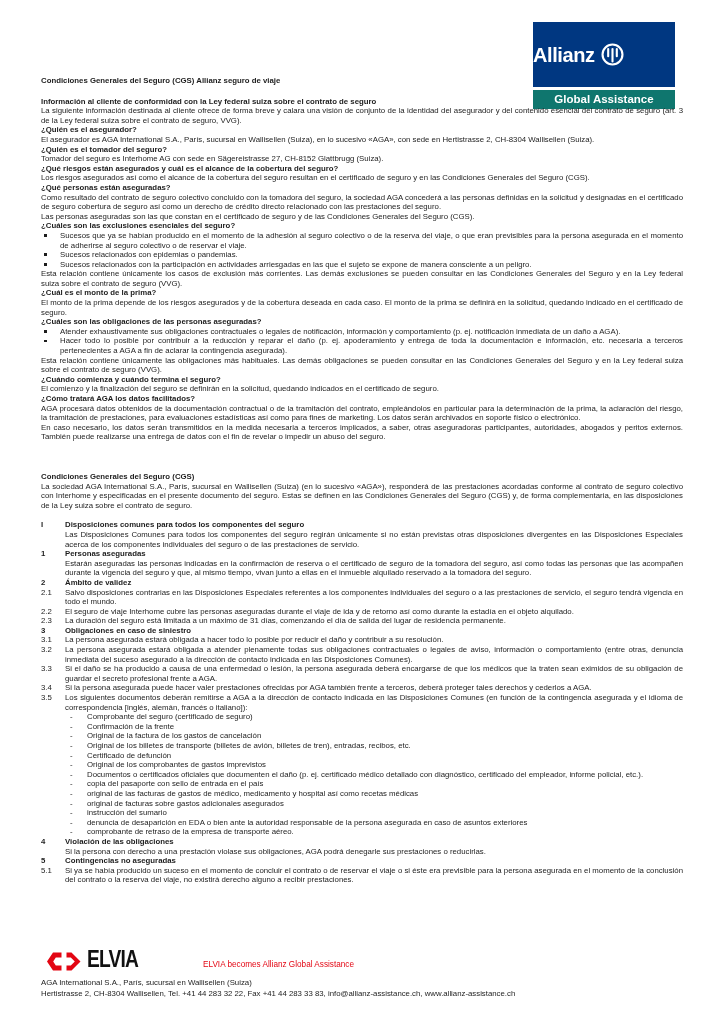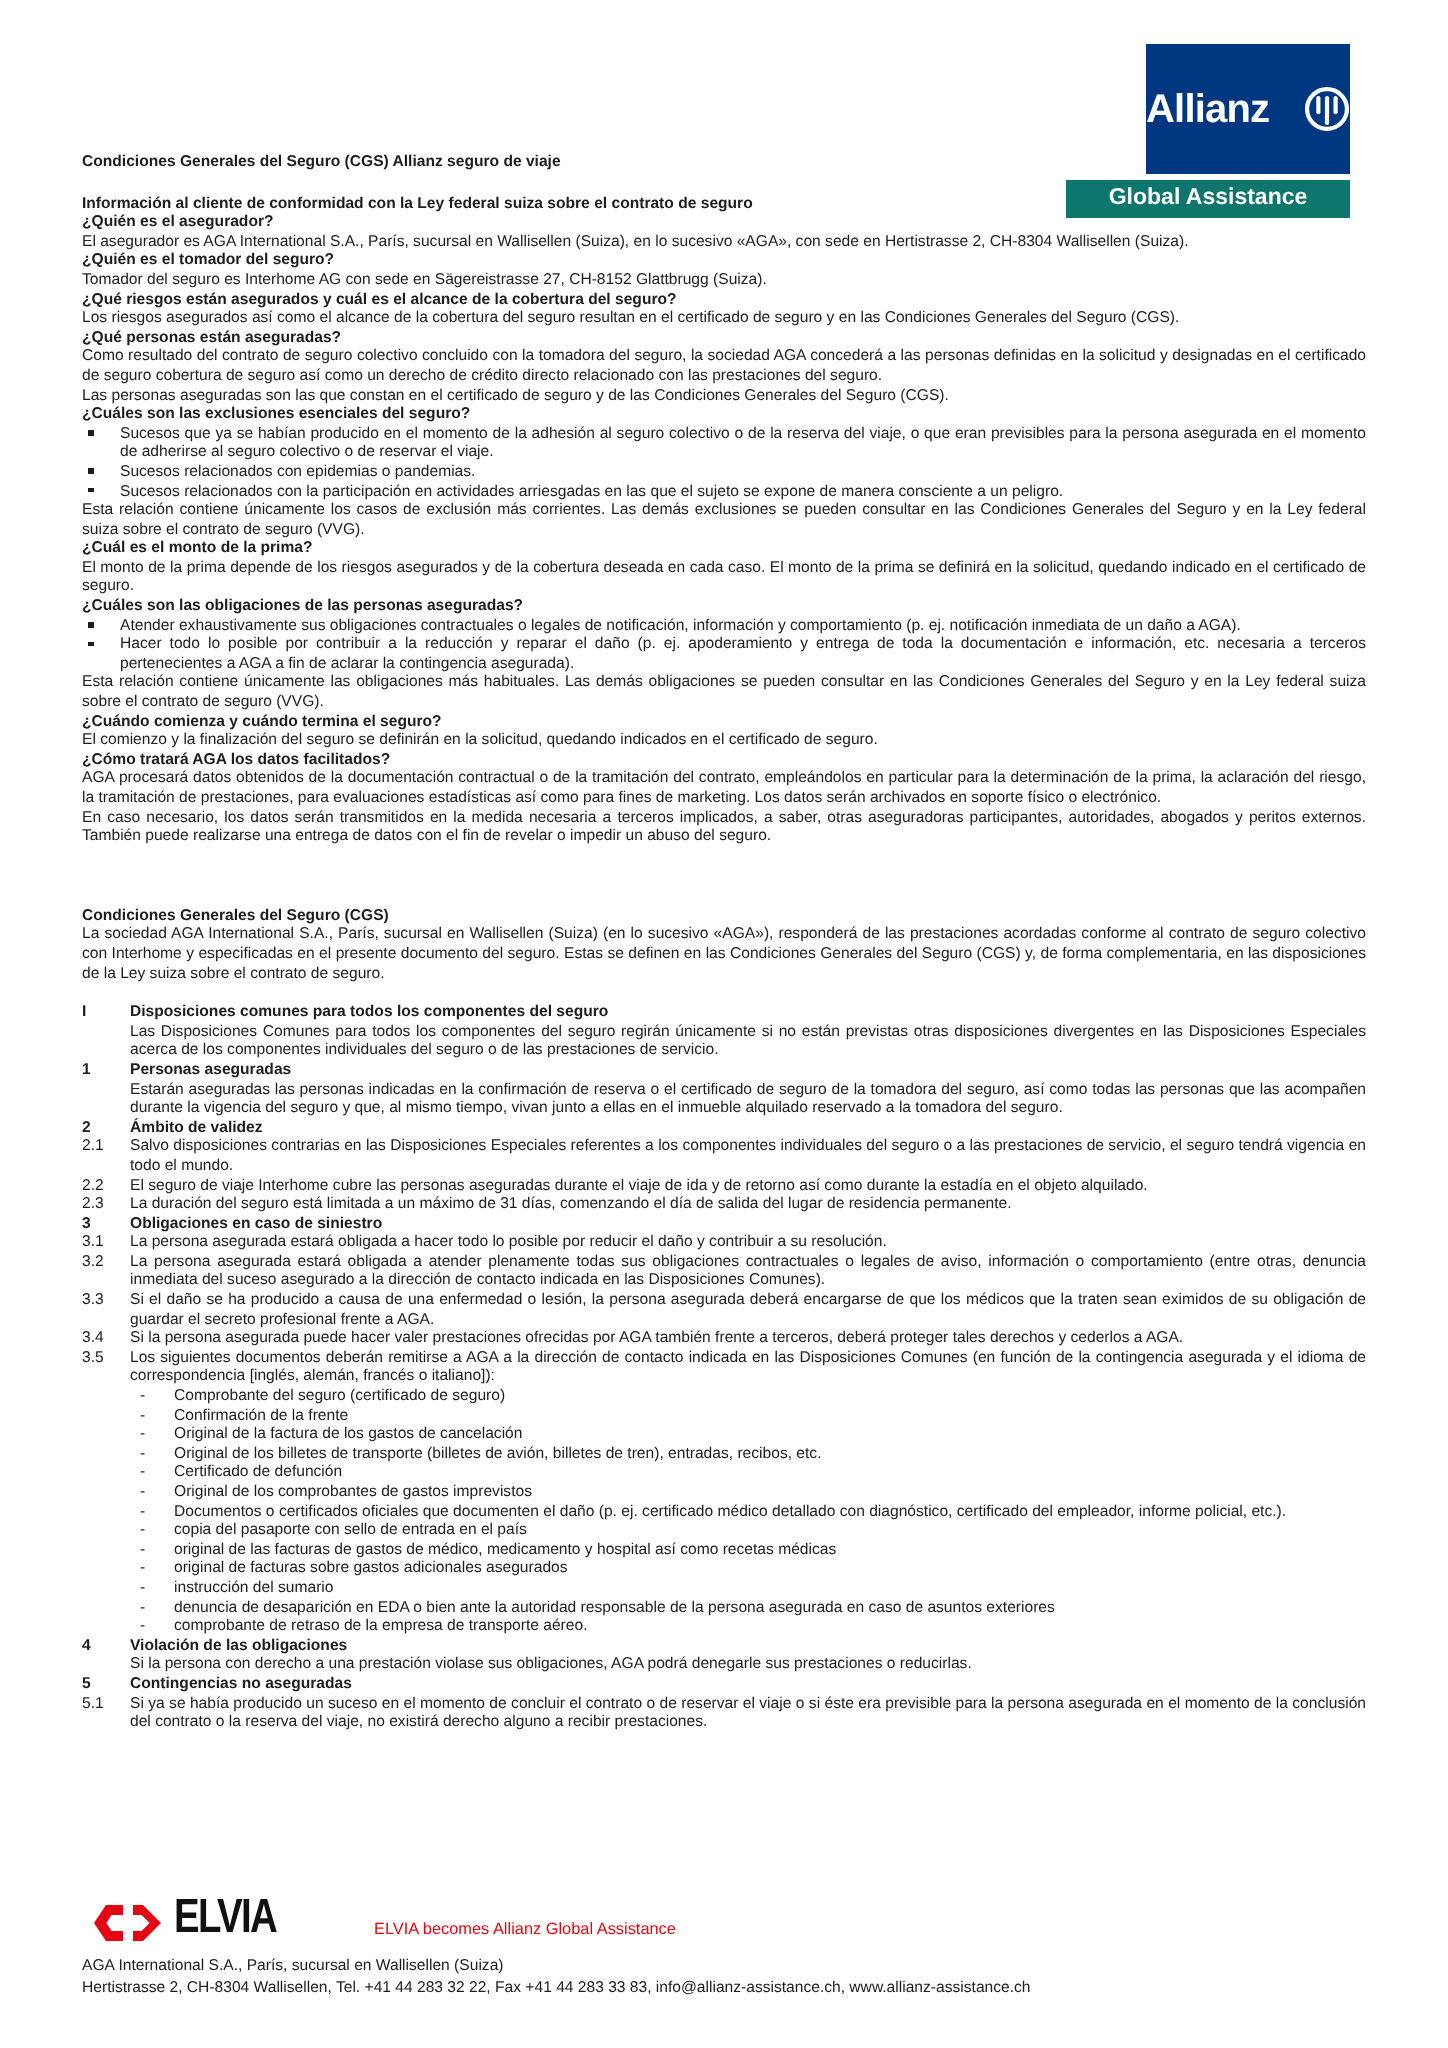--- a/index.html
+++ b/index.html
@@ -3,21 +3,21 @@
 <meta charset="utf-8">
 <style>
   html,body { margin:0; padding:0; background:#fff; }
   .page {
     position:relative; width:724px; height:1024px; background:#ffffff;
     font-family:"Liberation Sans", sans-serif; font-size:7.8px; line-height:9.6px;
     color:#1d1d1d; overflow:hidden;
   }
   
   .logo { position:absolute; left:533px; top:22px; width:142px; }
-  .logo-blue { height:65px; background:#003781; display:flex; align-items:center; justify-content:space-between; gap:6px;margin-left:40px; }
+  .logo-blue { height:65px; background:#003781; display:flex; align-items:center; justify-content:flex-start; gap:6px; }
   .logo-word { color:#fff; font-weight:bold; font-size:20px; letter-spacing:-0.4px; line-height:1; }
   .logo-red { margin-top:3px; height:19px; background:#0f766e; color:#fff; font-weight:bold; font-size:11.5px; display:flex; align-items:center; justify-content:center; line-height:1; }
   
   .content { position:absolute; left:41px; top:76px; width:642px; }
   .doc-title { font-weight:bold; }
   .info-heading { font-weight:bold; margin-top:11px; }
   .info-heading .it { font-style:italic; }
   .blk.p, .blk.bullet, .sec-text, .dash, .cgs-intro { text-align:justify; }
   .blk.q { font-weight:bold; }
   .blk.bullet { position:relative; padding-left:19px; }
@@ -28,21 +28,21 @@
   .sec-num { position:absolute; left:0; top:0; }
   .sec-num.b { font-weight:bold; }
   .sec-title { font-weight:bold; }
   .dash { position:relative; padding-left:22px; }
   .dash::before { content:"-"; position:absolute; left:5px; top:0; }
   
   .footer { position:absolute; left:41px; top:951px; width:642px; }
   .elvia-line { position:relative; height:21px; }
   .elvia-icon { position:absolute; left:5px; top:1px; }
   .elvia-word { position:absolute; left:46px; top:-3px; font-size:24px; font-weight:800; letter-spacing:-1px; line-height:22px; color:#111; transform:scaleX(0.8); transform-origin:0 0; }
-  .elvia-tagline { position:absolute; left:146px; bottom:3px; color:#e30613; font-size:8.2px; line-height:1; }
+  .elvia-tagline { position:absolute; left:162px; bottom:3px; color:#e30613; font-size:8.2px; line-height:1; }
   .footer-address { margin-top:5px; line-height:11.3px; }
 </style>
 </head>
 <body>
 
 <div class="page">
 
   <div class="logo">
     <div class="logo-blue">
       <span class="logo-word">Allianz</span>
@@ -59,20 +59,21 @@
   </div>
 
   <div class="content">
     <div class="doc-title">Condiciones Generales del Seguro (CGS) Allianz seguro de viaje</div>
 
     <div class="info-heading">
       <div>Información al cliente de conformidad con la Ley federal suiza sobre el contrato de seguro</div>
     </div>
 
     <div id="info-blocks">
+        <div class="blk p">La siguiente información destinada al cliente ofrece de forma breve y calara una visión de conjunto de la identidad del asegurador y del contenido esencial del contrato de seguro (art. 3 de la Ley federal suiza sobre el contrato de seguro, VVG).</div>
         <div class="blk q">¿Quién es el asegurador?</div>
         <div class="blk p">El asegurador es AGA International S.A., París, sucursal en Wallisellen (Suiza), en lo sucesivo «AGA», con sede en Hertistrasse 2, CH-8304 Wallisellen (Suiza).</div>
         <div class="blk q">¿Quién es el tomador del seguro?</div>
         <div class="blk p">Tomador del seguro es Interhome AG con sede en Sägereistrasse 27, CH-8152 Glattbrugg (Suiza).</div>
         <div class="blk q">¿Qué riesgos están asegurados y cuál es el alcance de la cobertura del seguro?</div>
         <div class="blk p">Los riesgos asegurados así como el alcance de la cobertura del seguro resultan en el certificado de seguro y en las Condiciones Generales del Seguro (CGS).</div>
         <div class="blk q">¿Qué personas están aseguradas?</div>
         <div class="blk p">Como resultado del contrato de seguro colectivo concluido con la tomadora del seguro, la sociedad AGA concederá a las personas definidas en la solicitud y designadas en el certificado de seguro cobertura de seguro así como un derecho de crédito directo relacionado con las prestaciones del seguro.</div>
         <div class="blk p">Las personas aseguradas son las que constan en el certificado de seguro y de las Condiciones Generales del Seguro (CGS).</div>
         <div class="blk q">¿Cuáles son las exclusiones esenciales del seguro?</div>

